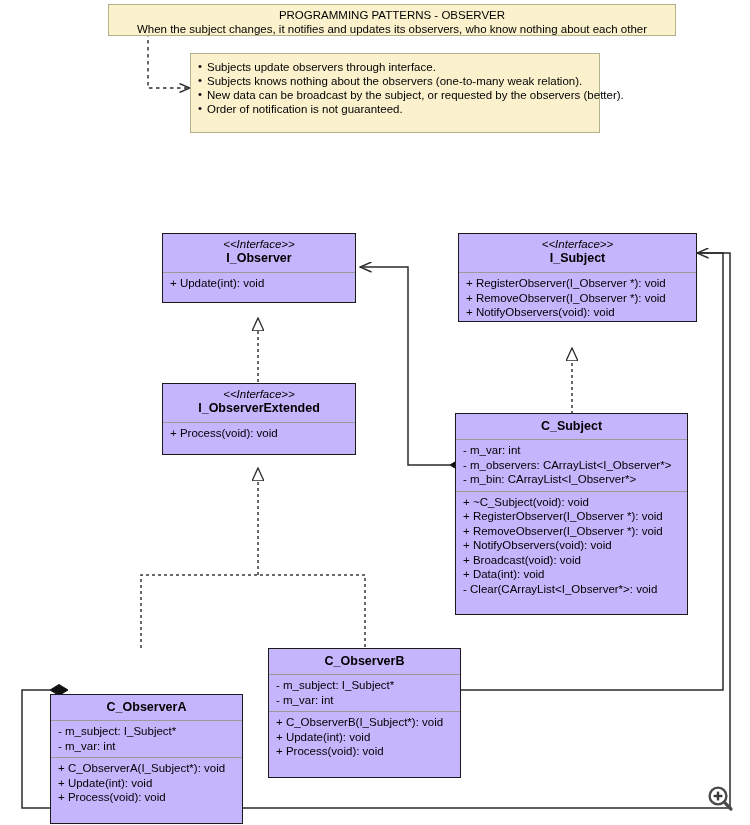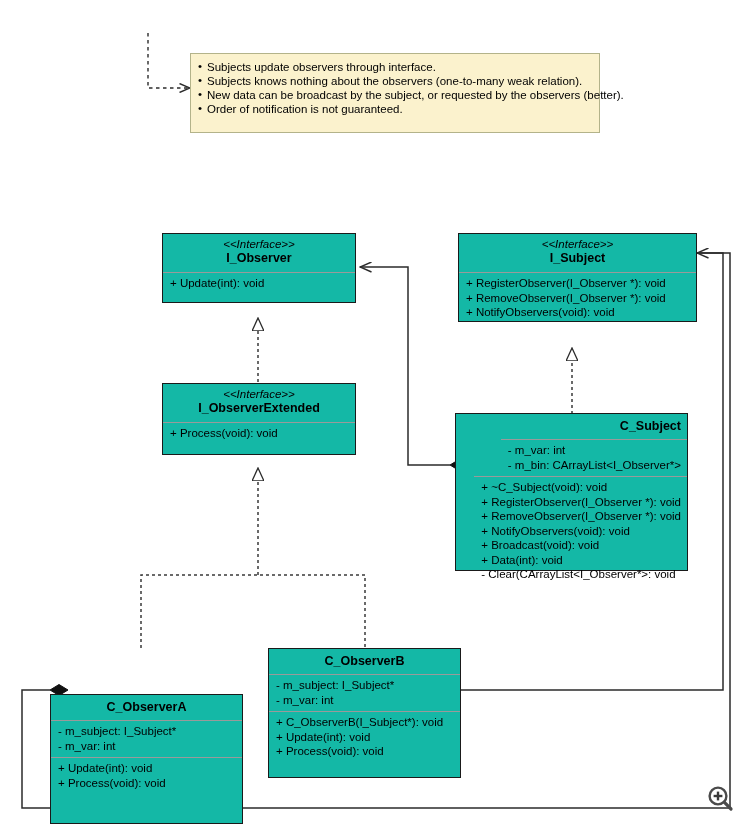--- a/index.html
+++ b/index.html
@@ -59,21 +59,21 @@
     content: "\2022";
     position: absolute;
     left: 1px;
     top: -1px;
   }
 
   
   .cls {
     position: absolute;
     box-sizing: border-box;
-    background: #14b8a6;
+    background: #c4b5fd;
     border: 1.6px solid #1a1a1a;
     display: flex;
     flex-direction: column;
   }
   .cls .sec {
     box-sizing: border-box;
     padding: 3px 6px 4px 7px;
   }
   .cls .sec + .sec {
     border-top: 1.2px solid #9a9a9a;
@@ -159,20 +159,24 @@
     </g>
 
     
     <g>
       <path d="M461,690 L723,690 L723,253 L697,253" fill="none" stroke="#2b2b2b" stroke-width="1.5"></path>
       <path d="M461,690 L470,684.5 L461,690 z" fill="none"></path>
       <path d="M461,690 L470,684.5 L479,690 L470,695.5 z" fill="#111111" stroke="#111111" stroke-width="1" transform="translate(-18,0)"></path>
     </g>
   </svg>
 
+  <div class="note" style="left:108px; top:4px; width:568px; height:32px;">
+    <div class="ctr">PROGRAMMING PATTERNS - OBSERVER</div>
+    <div class="ctr">When the subject changes, it notifies and updates its observers, who know nothing about each other</div>
+  </div>
 
   <div class="note" style="left:190px; top:53px; width:410px; height:80px; padding-top:6px;">
     <ul>
       <li>Subjects update observers through interface.</li>
       <li>Subjects knows nothing about the observers (one-to-many weak relation).</li>
       <li>New data can be broadcast by the subject, or requested by the observers (better).</li>
       <li>Order of notification is not guaranteed.</li>
     </ul>
   </div>
 
@@ -202,26 +206,27 @@
   <div class="cls" style="left:162px; top:383px; width:194px; height:72px;">
     <div class="sec hdr">
       <div class="stereo">&lt;&lt;Interface&gt;&gt;</div>
       <div class="cname">I_ObserverExtended</div>
     </div>
     <div class="sec" style="flex:1;">
       <div class="mem">+ Process(void): void</div>
     </div>
   </div>
 
-  <div class="cls" style="left:455px; top:413px; width:233px; height:158px;align-items:flex-end;">
+  <div class="cls" style="left:455px; top:413px; width:233px; height:202px;">
     <div class="sec hdr" style="padding-top:5px;padding-bottom:5px;">
       <div class="cname">C_Subject</div>
     </div>
     <div class="sec">
       <div class="mem">- m_var: int</div>
+      <div class="mem">- m_observers: CArrayList&lt;I_Observer*&gt;</div>
       <div class="mem">- m_bin: CArrayList&lt;I_Observer*&gt;</div>
     </div>
     <div class="sec" style="flex:1;">
       <div class="mem">+ ~C_Subject(void): void</div>
       <div class="mem">+ RegisterObserver(I_Observer *): void</div>
       <div class="mem">+ RemoveObserver(I_Observer *): void</div>
       <div class="mem">+ NotifyObservers(void): void</div>
       <div class="mem">+ Broadcast(void): void</div>
       <div class="mem">+ Data(int): void</div>
       <div class="mem">- Clear(CArrayList&lt;I_Observer*&gt;: void</div>
@@ -230,20 +235,21 @@
 
   <div class="cls" style="left:50px; top:648px; width:193px; height:130px;margin-top:46px;">
     <div class="sec hdr" style="padding-top:5px;padding-bottom:5px;">
       <div class="cname">C_ObserverA</div>
     </div>
     <div class="sec">
       <div class="mem">- m_subject: I_Subject*</div>
       <div class="mem">- m_var: int</div>
     </div>
     <div class="sec" style="flex:1;">
+      <div class="mem">+ C_ObserverA(I_Subject*): void</div>
       <div class="mem">+ Update(int): void</div>
       <div class="mem">+ Process(void): void</div>
     </div>
   </div>
 
   <div class="cls" style="left:268px; top:648px; width:193px; height:130px;">
     <div class="sec hdr" style="padding-top:5px;padding-bottom:5px;">
       <div class="cname">C_ObserverB</div>
     </div>
     <div class="sec">

